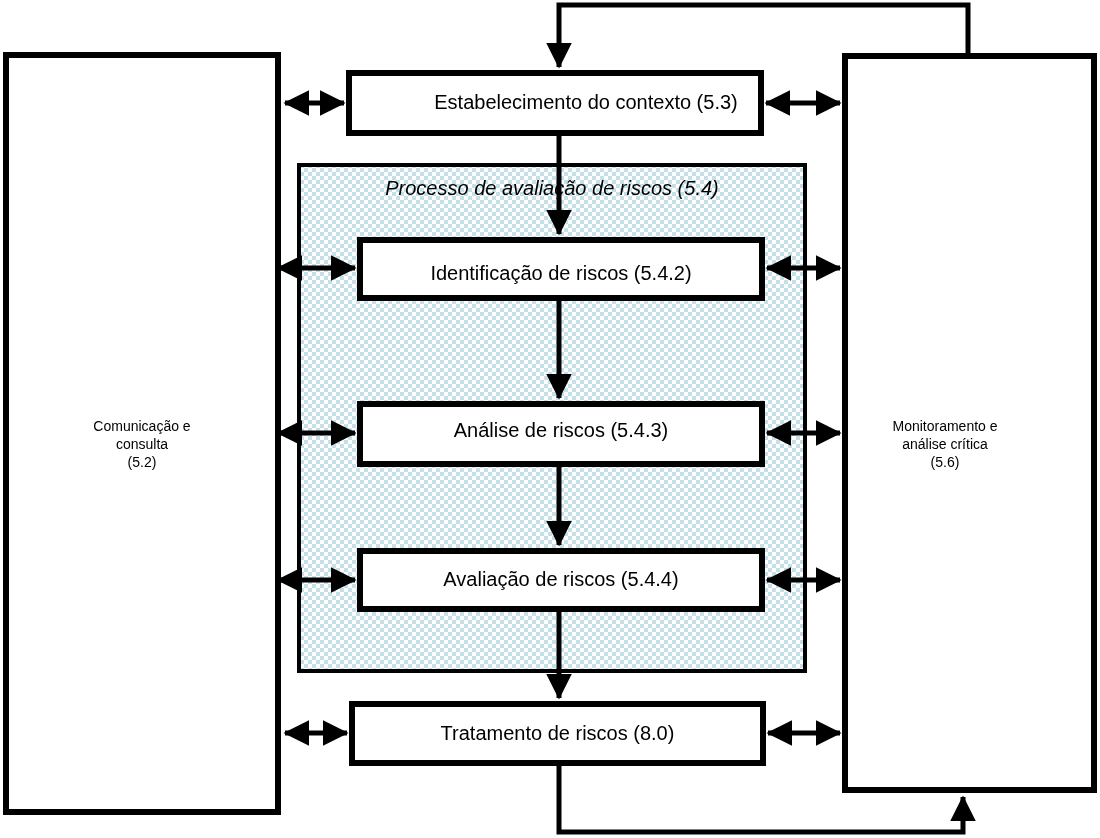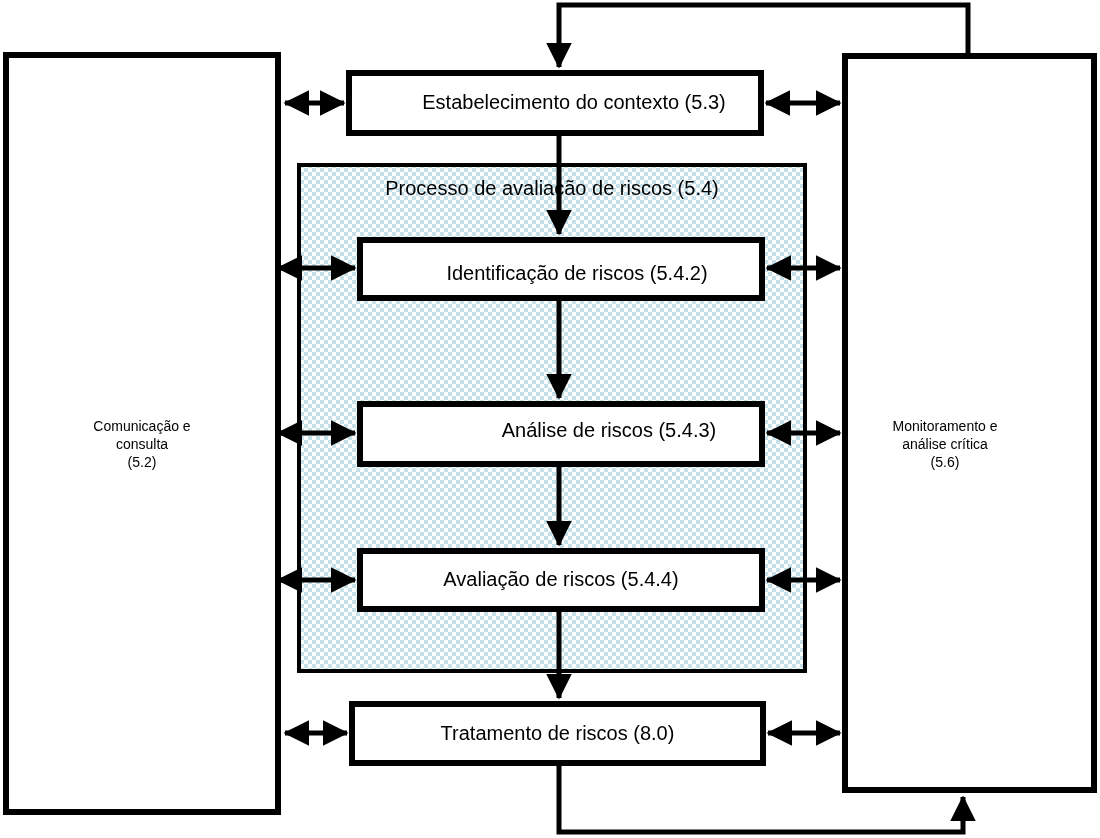--- a/index.html
+++ b/index.html
@@ -114,25 +114,25 @@
   </svg>
 
   <div class="node-label side-label" style="left:10px; top:395px; width:264px; height:100px;">Comunicação e
 consulta
 (5.2)</div>
 
   <div class="node-label side-label" style="left:849px; top:395px; width:192px; height:100px;">Monitoramento e
 análise crítica
 (5.6)</div>
 
-  <div class="node-label group-label" style="left:305px; top:176px; width:494px; height:30px;">Processo de avaliação de riscos (5.4)</div>
+  <div class="node-label group-label" style="left:305px; top:176px; width:494px; height:30px;font-style:italic;">Processo de avaliação de riscos (5.4)</div>
 
-  <div class="node-label" style="left:352px; top:76px; width:364px; height:54px;padding-left:40px;">Estabelecimento do contexto (5.3)</div>
+  <div class="node-label" style="left:364px; top:76px; width:364px; height:54px;padding-left:40px;">Estabelecimento do contexto (5.3)</div>
 
-  <div class="node-label" style="left:363px; top:243px; width:396px; height:61px;padding-left:16px;">Identificação de riscos (5.4.2)</div>
+  <div class="node-label" style="left:363px; top:243px; width:396px; height:61px;">Identificação de riscos (5.4.2)</div>
 
-  <div class="node-label" style="left:363px; top:407px; width:396px; height:48px;margin-left:48px;">Análise de riscos (5.4.3)</div>
+  <div class="node-label" style="left:363px; top:407px; width:396px; height:48px;">Análise de riscos (5.4.3)</div>
 
   <div class="node-label" style="left:363px; top:554px; width:396px; height:52px;">Avaliação de riscos (5.4.4)</div>
 
   <div class="node-label" style="left:355px; top:707px; width:405px; height:53px;">Tratamento de riscos (8.0)</div>
 
 </div>
 
 </body></html>

